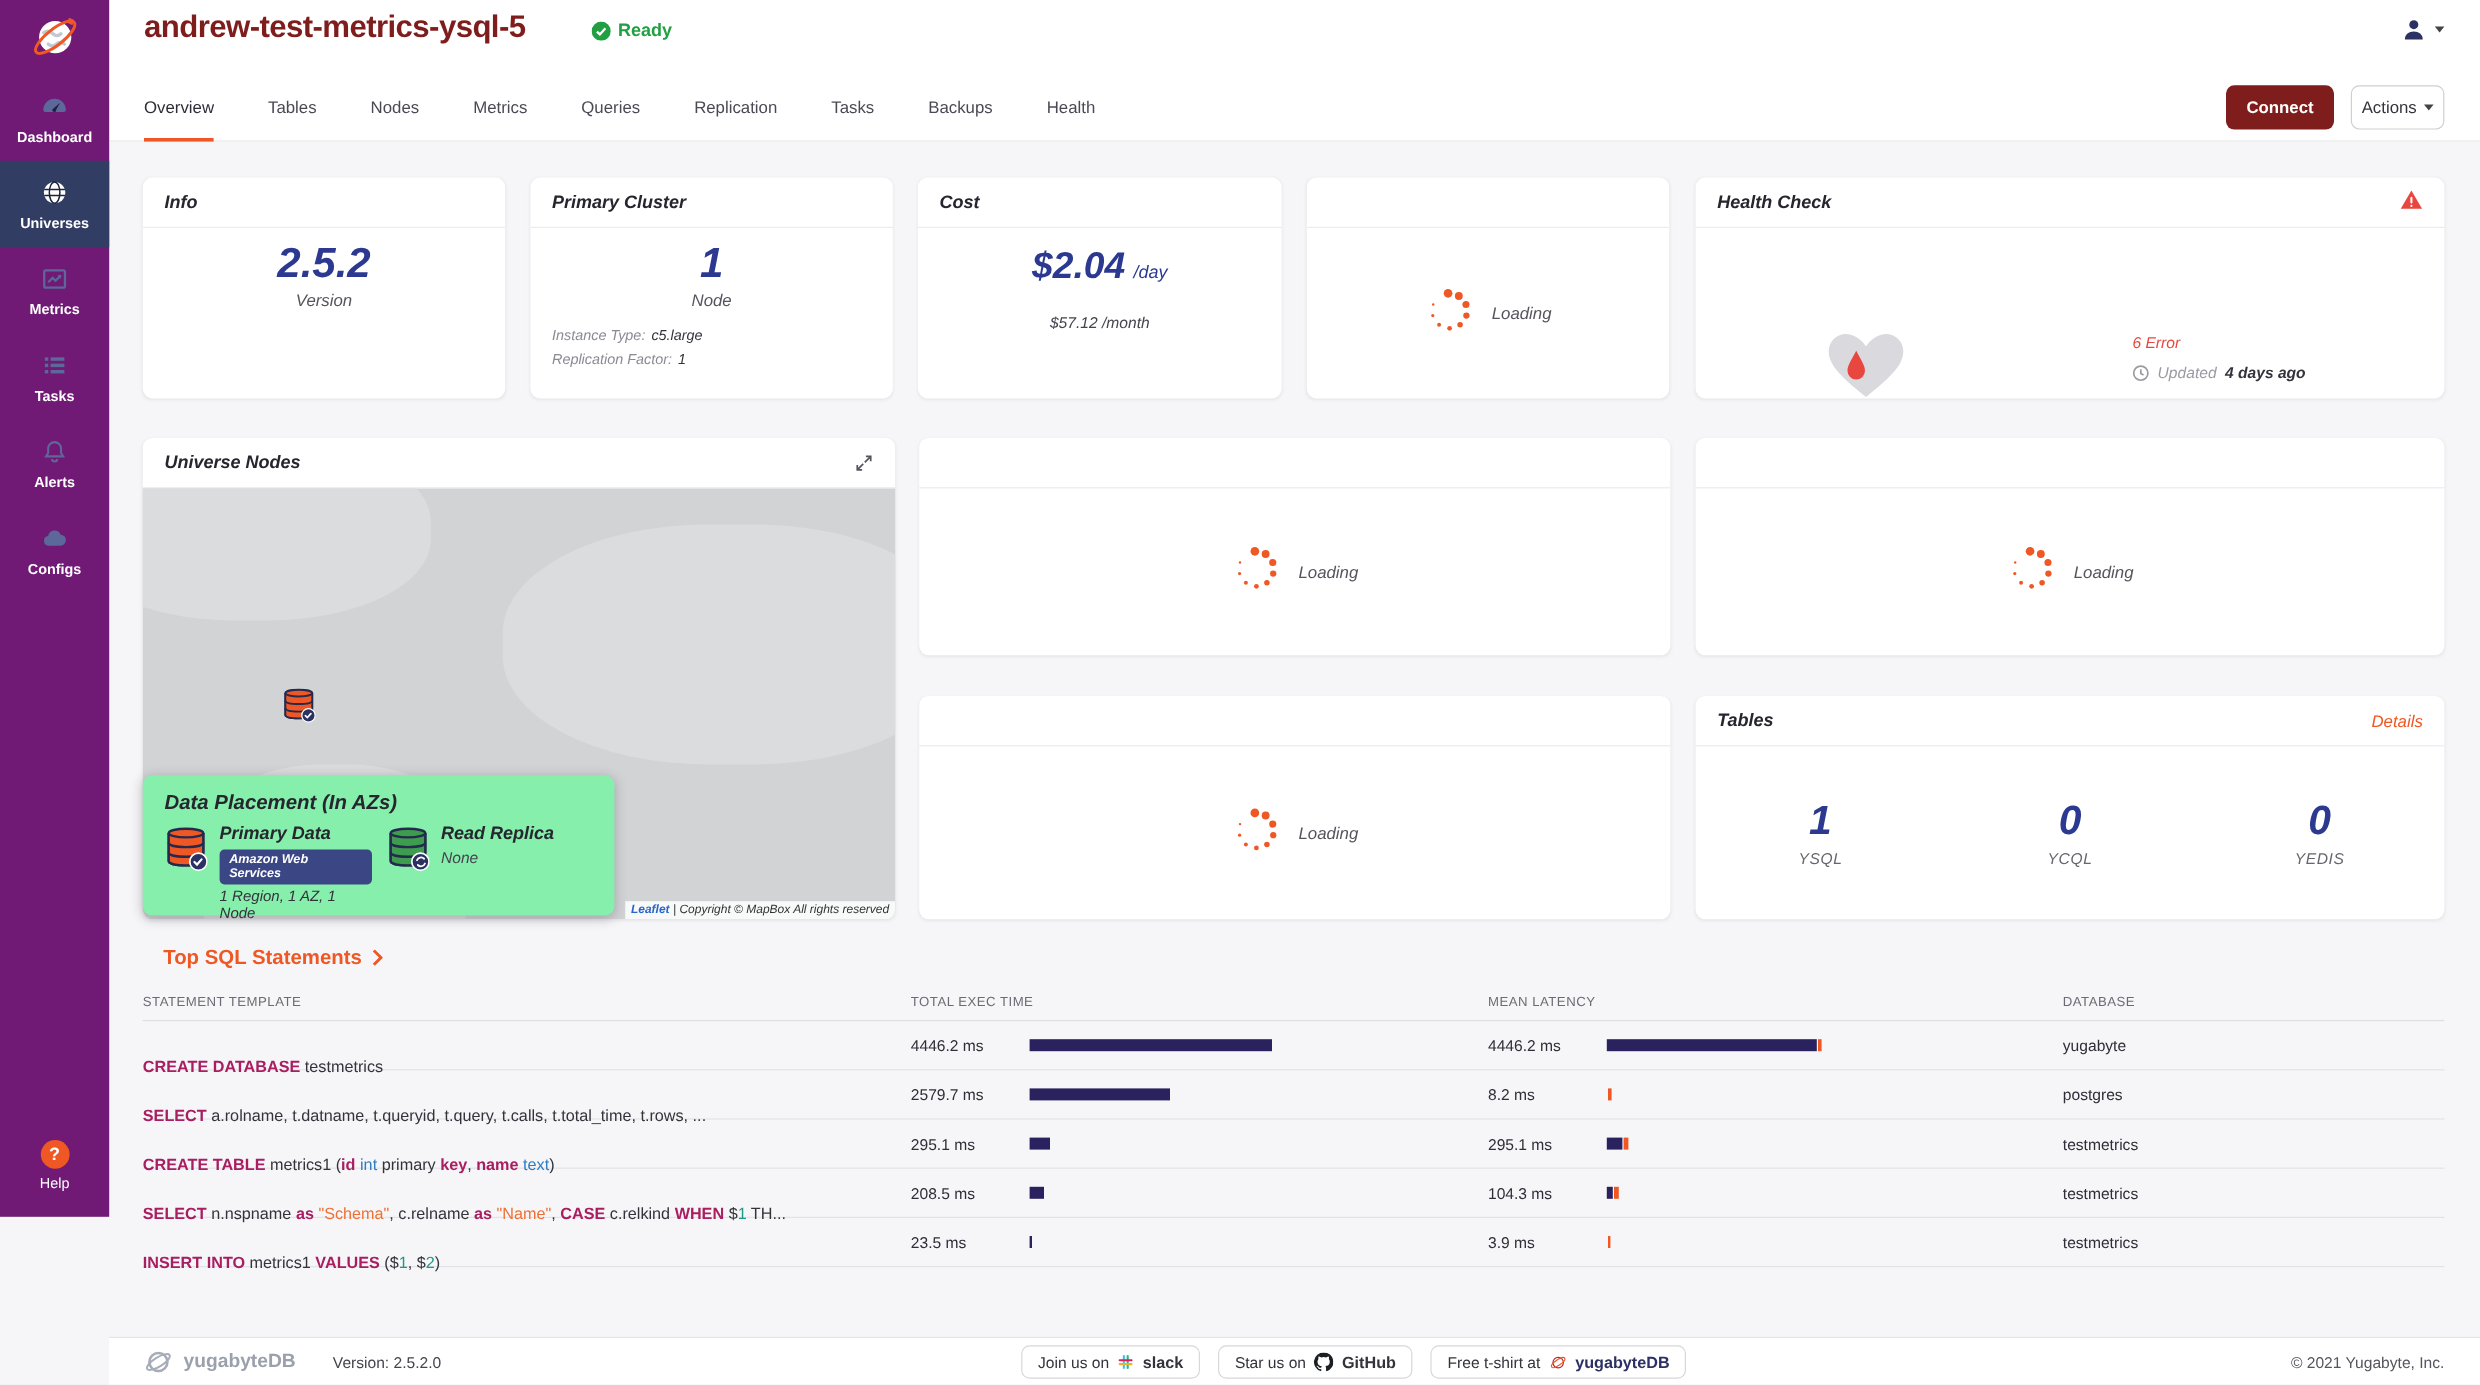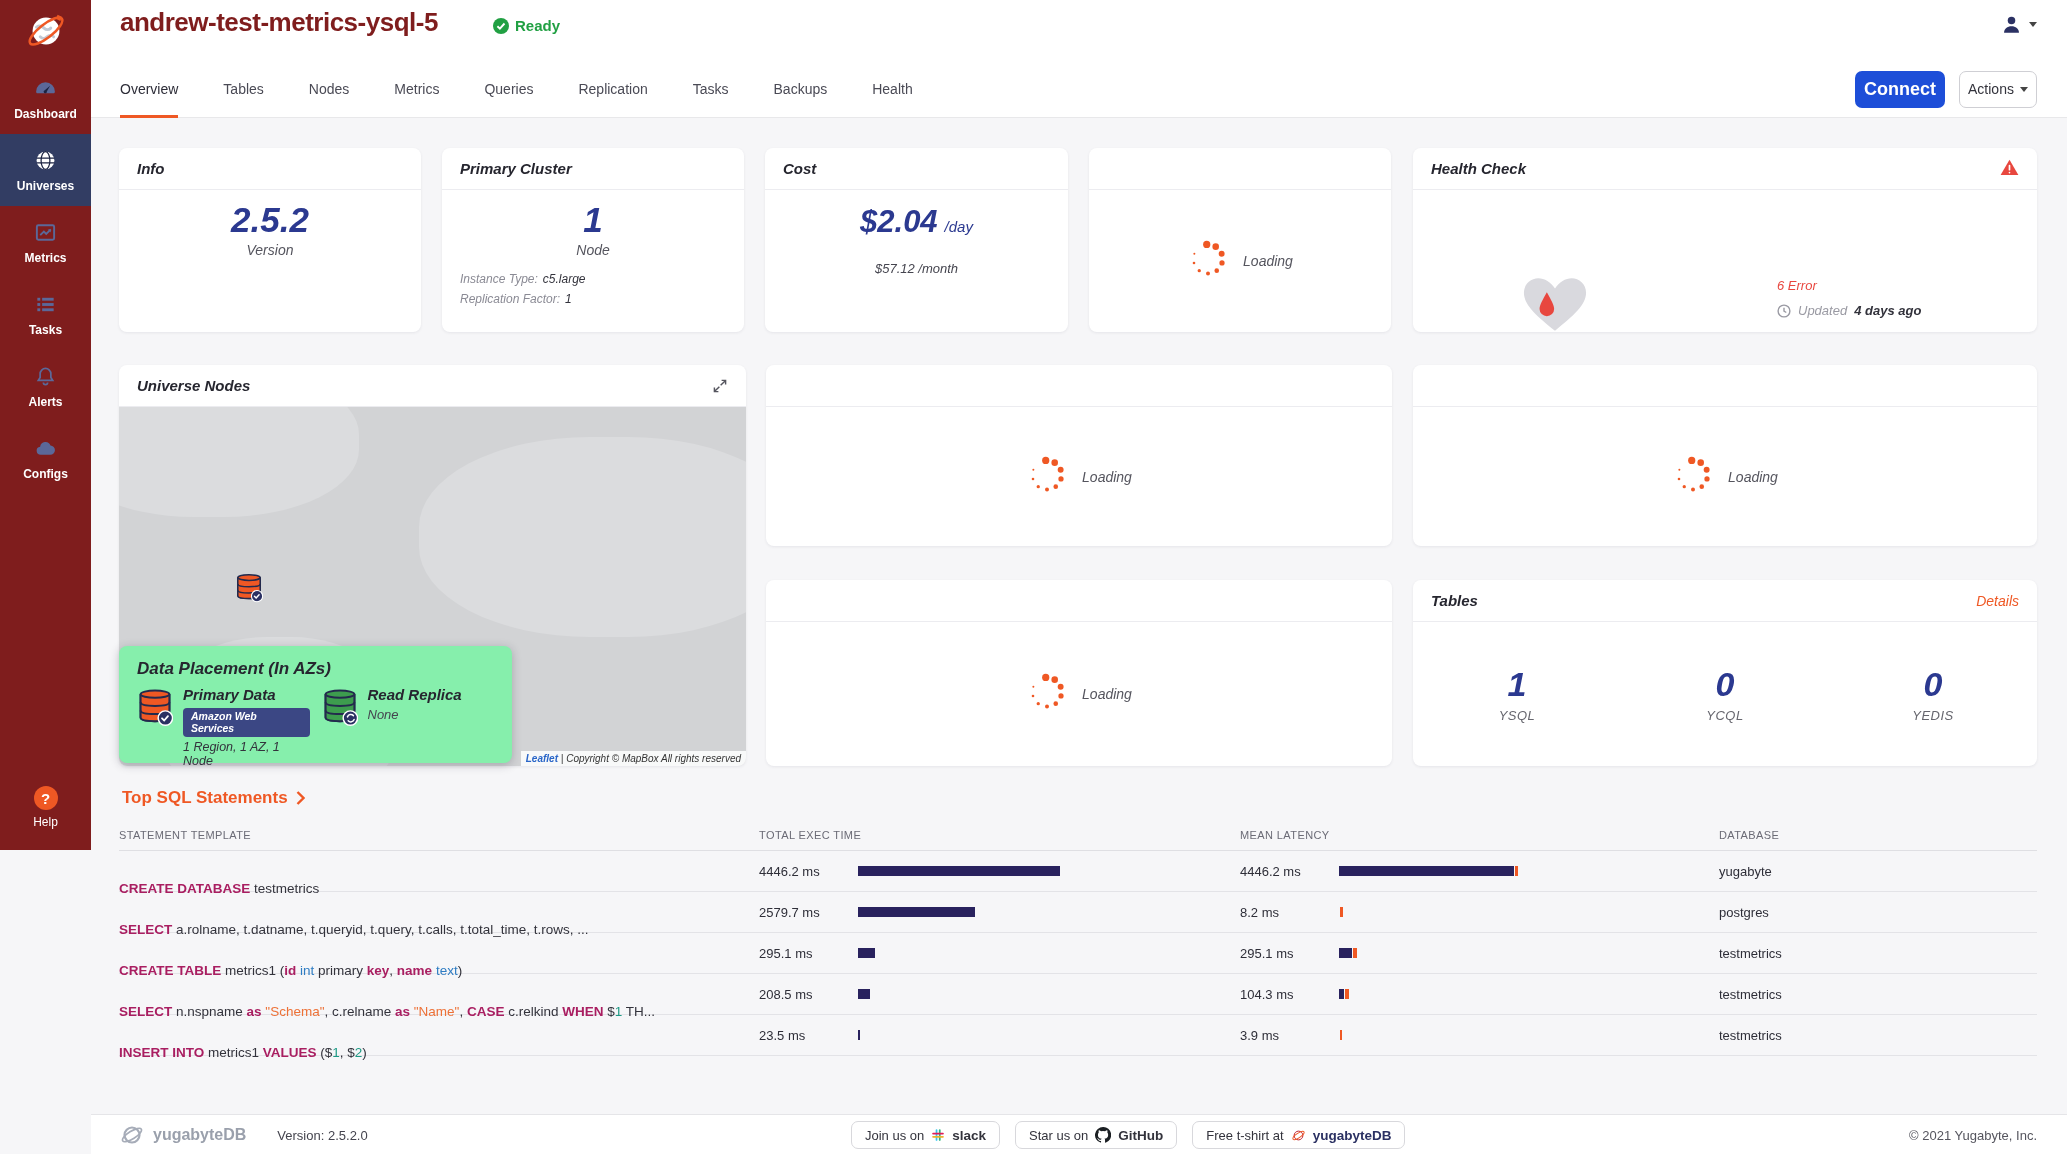--- a/index.html
+++ b/index.html
@@ -1,41 +1,41 @@
 <!DOCTYPE html>
 <html><head>
 <meta charset="utf-8">
 <style>
   * { margin:0; padding:0; box-sizing:border-box; }
   body { font-family:"Liberation Sans","DejaVu Sans",sans-serif; background:#e9e9ec; }
   #app { position:relative; width:2067px; height:1154px; background:#f6f6f8; overflow:hidden; }
 
   
-  #sidebar { position:absolute; left:0; top:0; width:91px; height:850px; background:#7f1d1d; z-index:30; }
+  #sidebar { position:absolute; left:0; top:0; width:91px; height:1014px; background:#701a75; z-index:30; }
   .logo { width:91px; height:62px; display:flex; align-items:center; justify-content:center; cursor:pointer; }
   .sb-item { width:91px; padding:14px 2px 13px; display:flex; flex-direction:column; align-items:center; gap:7px; cursor:pointer; }
   .sb-item.active { background:#323d63; }
   .sb-icon { color:#5b6899; height:24px; display:flex; align-items:center; }
   .sb-item.active .sb-icon { color:#fff; }
   .sb-label { color:#fff; font-size:12px; font-weight:bold; }
   #sb-help { position:absolute; bottom:8px; left:0; width:91px; display:flex; flex-direction:column; align-items:center; gap:5px; cursor:pointer; }
   .help-circle { width:24px; height:24px; border-radius:50%; background:#ef5824; color:#fff; font-weight:bold; font-size:15px; display:flex; align-items:center; justify-content:center; }
   #sb-help .sb-label{ font-weight:normal; font-size:12px; }
 
   
   #header { position:absolute; left:91px; top:0; width:1976px; height:118px; background:#fff; border-bottom:1px solid #e8e8ea; z-index:20; }
   #page-title { position:absolute; left:29px; top:7px; font-size:26px; font-weight:bold; color:#7f1d1d; letter-spacing:-0.5px; }
   #ready-badge { position:absolute; left:402px; top:17px; display:flex; align-items:center; gap:6px; color:#21a043; font-weight:bold; font-size:15px; }
   #user-menu { position:absolute; right:30px; top:14px; display:flex; align-items:center; gap:7px; cursor:pointer; }
   .caret { width:0; height:0; border-left:4.5px solid transparent; border-right:4.5px solid transparent; border-top:5px solid #444; }
   #tabsbar { position:absolute; left:29px; right:30px; top:60px; height:58px; display:flex; align-items:stretch; }
   .tab { display:flex; align-items:center; margin-right:45px; font-size:14px; color:#4a4a55; cursor:pointer; border-bottom:3px solid transparent; padding-top:2px; }
   .tab.active { color:#2d2d38; border-bottom-color:#ef5824; }
   .tab-actions { margin-left:auto; display:flex; align-items:center; gap:14px; }
-  .btn-connect { background:#1d4ed8; color:#fff; border:none; border-radius:7px; font-size:18px; font-weight:bold; width:90px; height:37px; cursor:pointer; font-family:inherit; }
+  .btn-connect { background:#7f1d1d; color:#fff; border:none; border-radius:7px; font-size:14px; font-weight:bold; width:90px; height:37px; cursor:pointer; font-family:inherit; }
   .btn-actions { background:#fff; color:#33333c; border:1px solid #cfcfd4; border-radius:7px; font-size:14px; width:78px; height:37px; cursor:pointer; font-family:inherit; display:flex; align-items:center; justify-content:center; gap:6px; }
 
   
   .card { position:absolute; background:#fff; border-radius:8px; box-shadow:0 1px 3px rgba(40,40,60,.08);font-style:italic; }
   .card-h { height:42px; padding:0 18px; display:flex; align-items:center; border-bottom:1px solid #ececf0; font-size:15px; font-weight:bold; color:#26262f; }
   .card-body { position:absolute; left:0; right:0; top:42px; bottom:0; }
   .stat-col { height:100%; display:flex; flex-direction:column; align-items:center; }
   .big-num { font-size:35px; font-weight:bold; color:#2b3990; margin-top:10px; line-height:1.15; }
   .stat-label { font-size:14px; color:#55555e; margin-top:2px; }
   .kv-rows { align-self:stretch; padding:10px 18px 0; font-size:12px; line-height:1.95; }
@@ -75,21 +75,21 @@
   .expand-btn { margin-left:auto; cursor:pointer; display:flex; align-items:center; }
 
   
   #tables-counts { height:100%; display:flex; align-items:center; }
   .tbl-col { flex:1; display:flex; flex-direction:column; align-items:center; }
   .tbl-num { font-size:34px; font-weight:bold; color:#2b3990; }
   .tbl-label { font-size:13px; color:#66666e; margin-top:4px; letter-spacing:.5px; }
   .details-link { margin-left:auto; color:#ef5824; font-size:14px; font-weight:normal; cursor:pointer; }
 
   
-  #sql-title { position:absolute; left:122px; top:788px; display:flex; align-items:center; gap:8px; color:#ef5824; font-size:17px; font-weight:bold; cursor:pointer; }
+  #sql-title { position:absolute; left:136px; top:788px; display:flex; align-items:center; gap:8px; color:#ef5824; font-size:17px; font-weight:bold; cursor:pointer; }
   #sql-table { position:absolute; left:119px; top:820px; width:1918px; font-size:13px; color:#2e2e38; }
   .sql-grid { display:grid; grid-template-columns:640px 99px 382px 99px 380px 1fr; align-items:center; }
   #sql-head { height:31px; border-bottom:1px solid #dfdfe3; color:#6b6b76; font-size:11px; letter-spacing:.4px; }
   .sql-row { height:41px; border-bottom:1px solid #e3e3e7; }
   .stmt { font-size:13.5px; color:#33333c; white-space:nowrap; overflow:hidden;margin-top:34px; }
   .seg-kw { color:#a91e61; font-weight:bold; }
   .seg-type { color:#2e7cc3; }
   .seg-str { color:#ed7137; }
   .seg-num { color:#1d9a85; }
   .bar-wrap { display:flex; align-items:center; }

